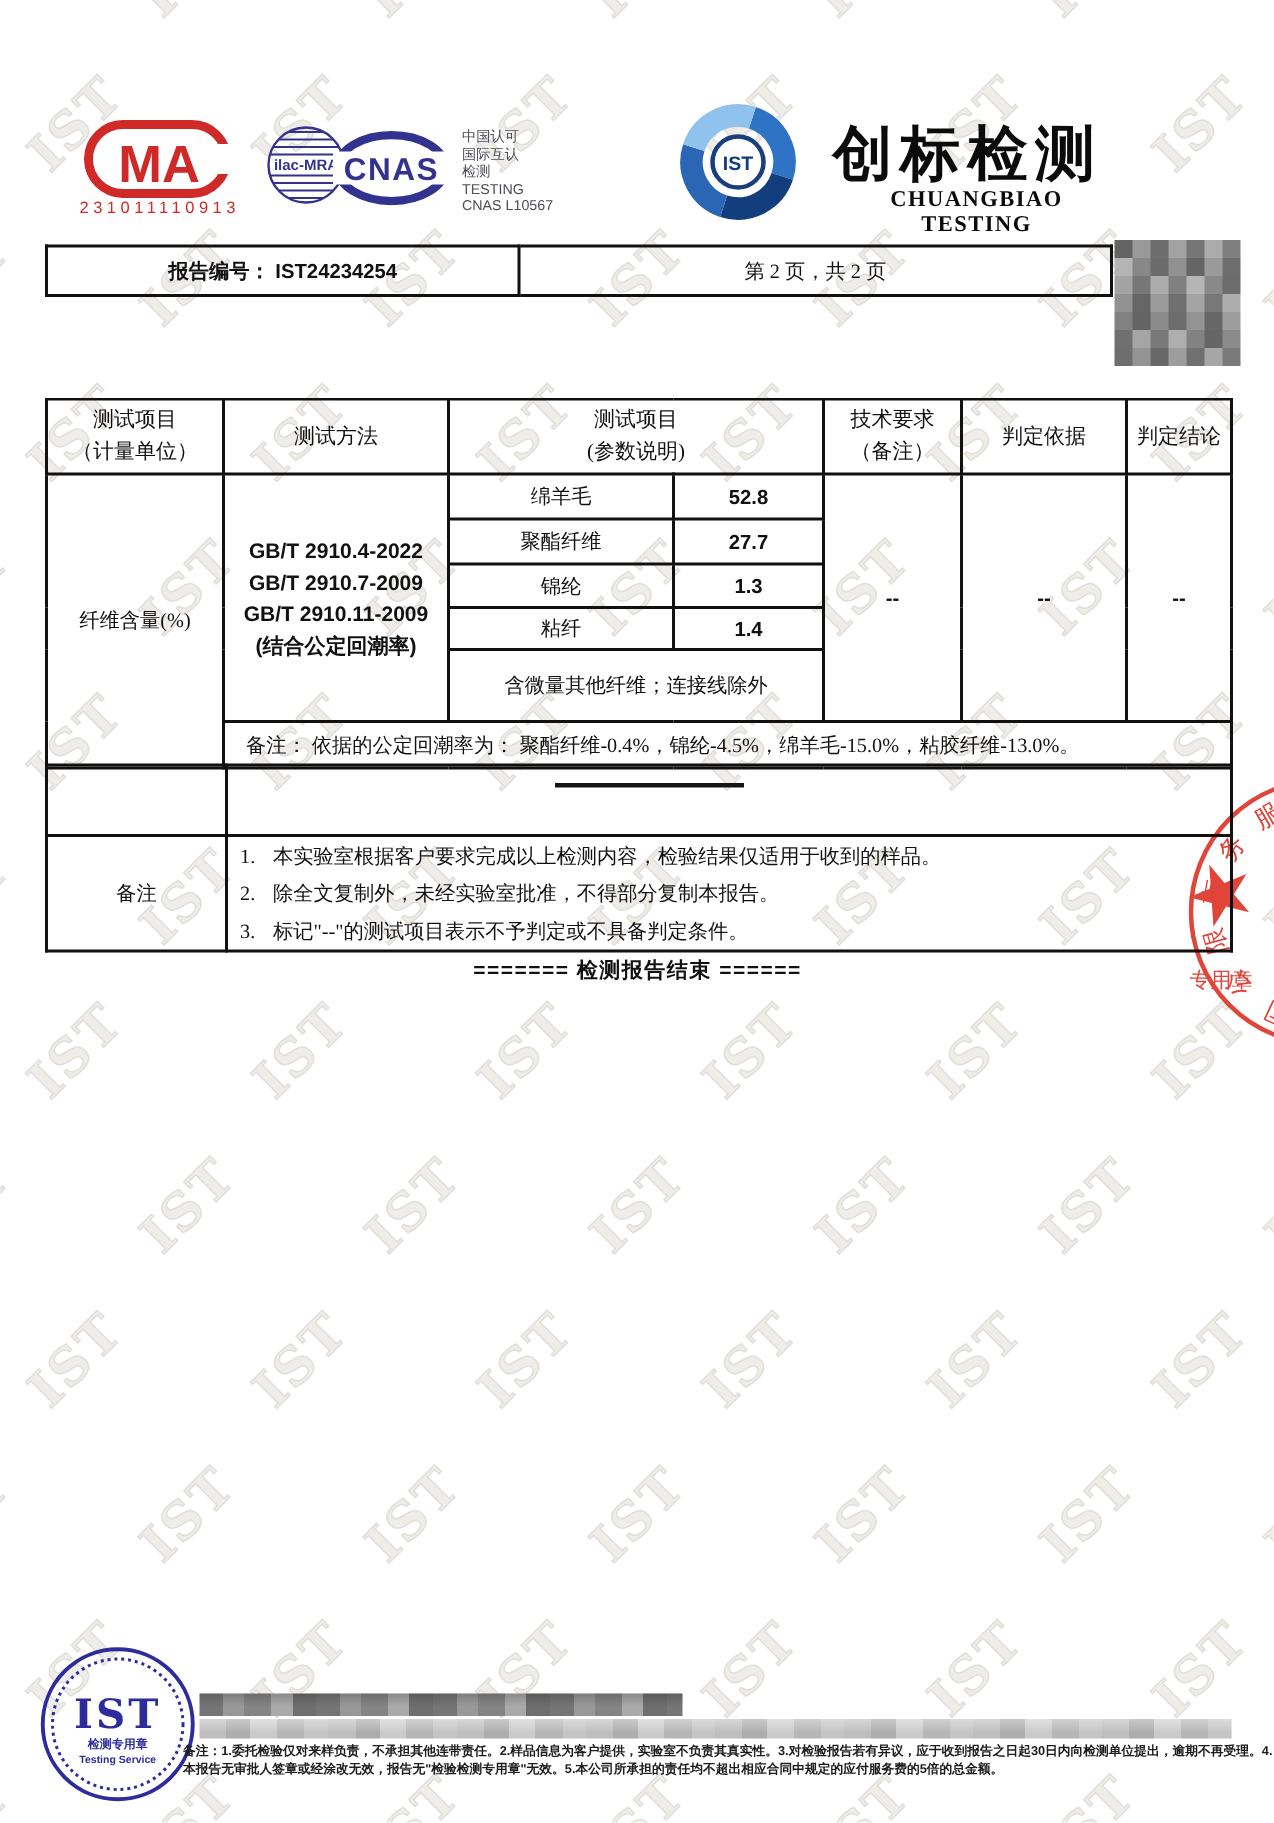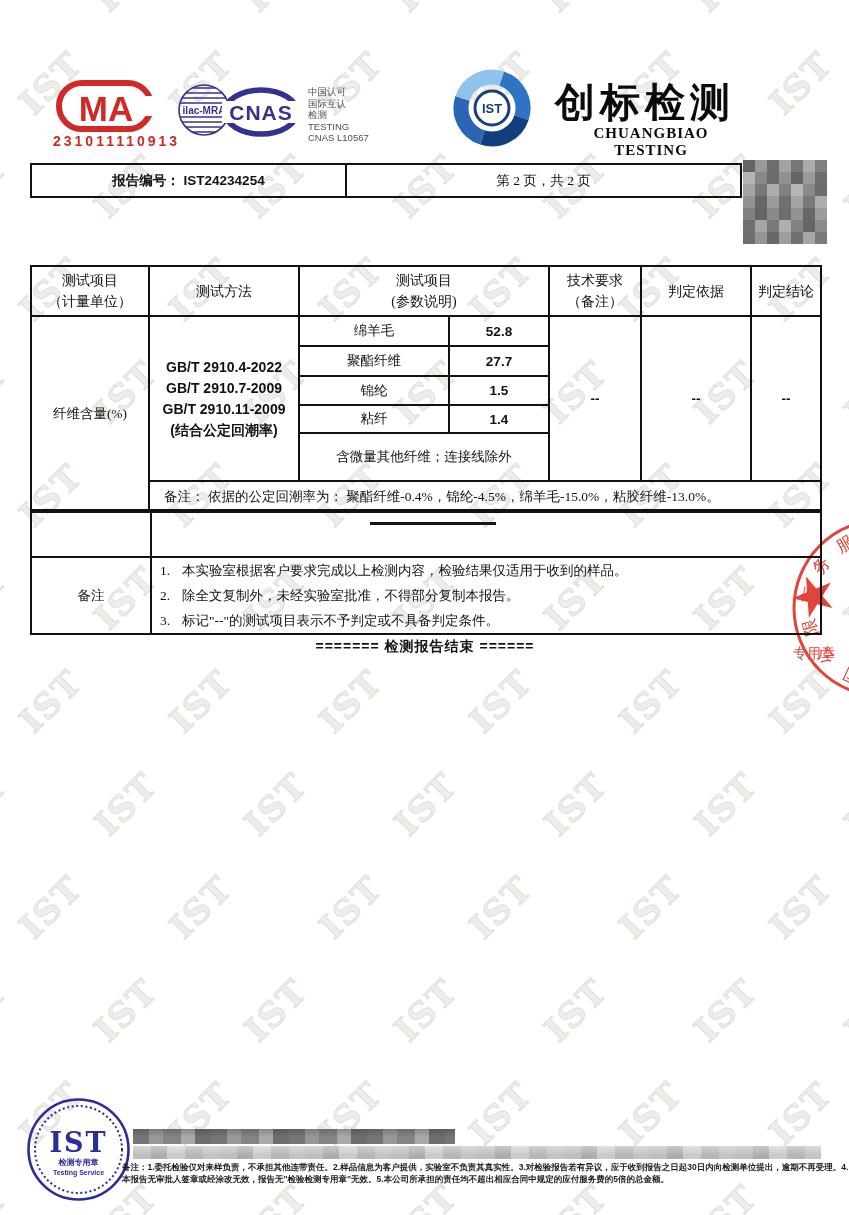--- a/index.html
+++ b/index.html
@@ -23,21 +23,21 @@
     -webkit-text-stroke: 1px #e2dfda;
     transform: rotate(-45deg);
     user-select: none;
   }
   .content { position: relative; z-index: 1; }
 
   
   .abs { position: absolute; }
   .cma-number {
     font-family: "Liberation Sans", sans-serif;
-    color: #cf2a27; font-weight: bold; font-size: 14px; letter-spacing: 3px;
+    color: #cf2a27; font-weight: normal; font-size: 11px; letter-spacing: 3px;
   }
   .accred {
     font-family: "Liberation Sans", sans-serif;
     font-size: 9.5px; line-height: 11.5px; color: #4d4d58;
   }
   .brand-title {
     font-family: "Liberation Sans", sans-serif;
     font-size: 40px; font-weight: bold; letter-spacing: 5px; color: #0b0b0b;
     white-space: nowrap;
   }
@@ -404,21 +404,21 @@
       <td rowspan="5" class="dash-cell">--</td>
       <td rowspan="5" class="dash-cell">--</td>
       <td rowspan="5" class="dash-cell">--</td>
     </tr>
     <tr style="height:30px;">
       <td>聚酯纤维</td>
       <td class="num">27.7</td>
     </tr>
     <tr style="height:29px;">
       <td>锦纶</td>
-      <td class="num">1.5</td>
+      <td class="num">1.3</td>
     </tr>
     <tr style="height:28px;">
       <td>粘纤</td>
       <td class="num">1.4</td>
     </tr>
     <tr style="height:48px;">
       <td colspan="2">含微量其他纤维；连接线除外</td>
     </tr>
     <tr style="height:31px;">
       <td colspan="6" class="remark-cell">备注：  依据的公定回潮率为：  聚酯纤维-0.4%，锦纶-4.5%，绵羊毛-15.0%，粘胶纤维-13.0%。</td>

